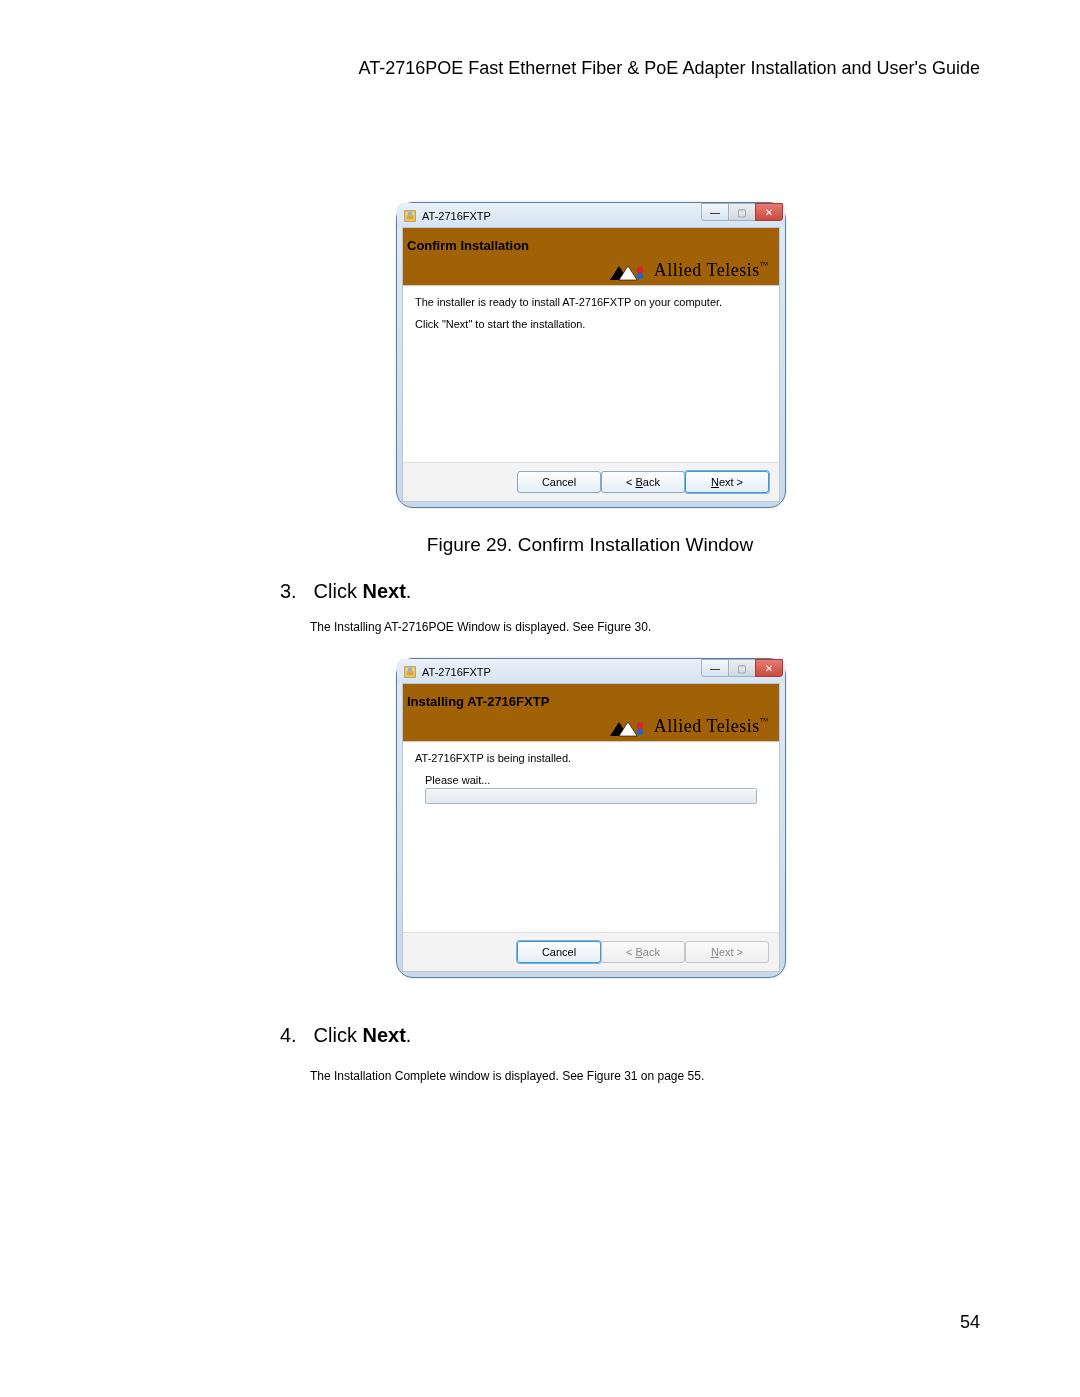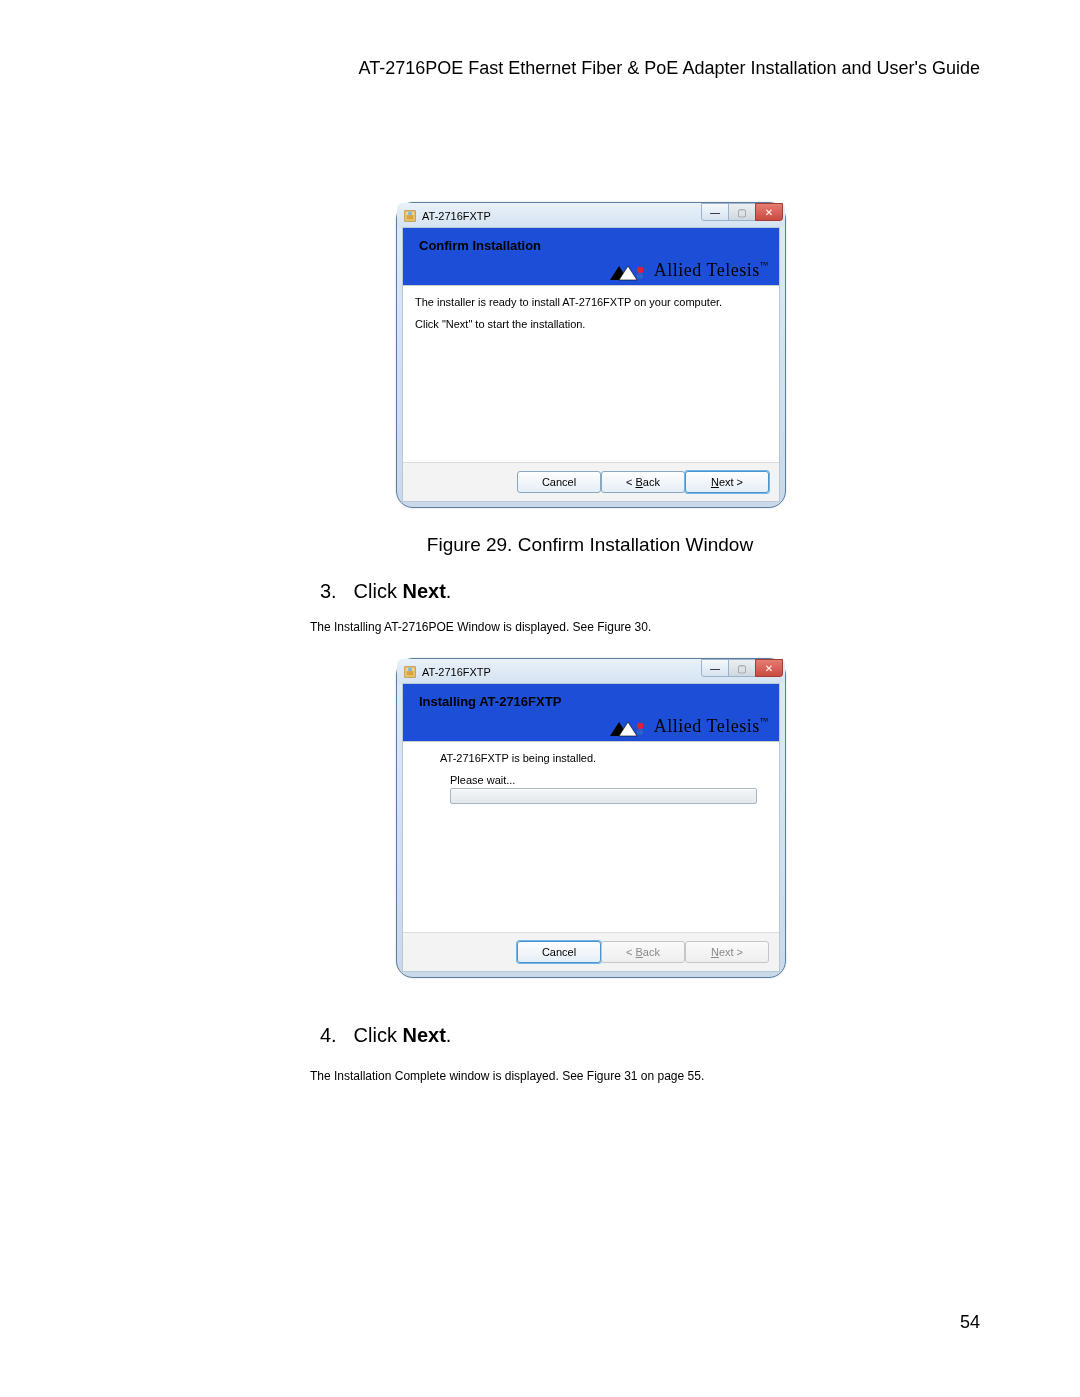--- a/index.html
+++ b/index.html
@@ -27,21 +27,20 @@
   }
   .figure-caption {
     font-size: 19px;
     color: #000;
     text-align: center;
   }
   .step {
     position: absolute;
     left: 280px;
     font-size: 20px;
-    margin-left: 40px;
   }
   .step .num { display:inline-block; width:28px; }
   .follow {
     position: absolute;
     left: 310px;
     font-size: 12px;
   }
   .page-number {
     position: absolute;
     bottom: 42px;
@@ -98,23 +97,23 @@
     border-color:#a23d35;
     color:#fff;
     border-bottom-right-radius:3px;
   }
   .inner {
     margin: 0 5px 5px 5px;
     background: #fff;
     border: 1px solid #b8c8d8;
   }
   .headband {
-    padding: 10px 12px 6px 16px;
+    padding: 10px 12px 6px 4px;
     border-bottom: 1px solid #ccc;
-    background: #1d4ed8;
+    background: #a16207;
     position: relative;
     height: 58px;
     box-sizing: border-box;
   }
   .headband .heading {
     font-weight: bold;
     font-size: 13px;
     color:#000;
   }
   .brand {
@@ -134,21 +133,21 @@
   .brand-text .tm { font-size: 9px; vertical-align: top; }
   .content-area {
     padding: 10px 12px;
     height: 176px;
     box-sizing: border-box;
     background: #fff;
     font-size: 11px;
     color:#000;
   }
   .content-area .line1 { margin-bottom: 10px; }
-  .content-area.progressing { height: 190px; margin-left: 25px; }
+  .content-area.progressing { height: 190px; }
   .progress-label { margin: 6px 0 2px 10px; font-size:11px; }
   .progress-bar {
     margin: 0 10px;
     height: 14px;
     border: 1px solid #a7b7c7;
     border-radius: 2px;
     background: linear-gradient(#f4f6f8,#e3e8ed);
     box-shadow: inset 0 1px 0 #fff;
   }
   .button-row {

